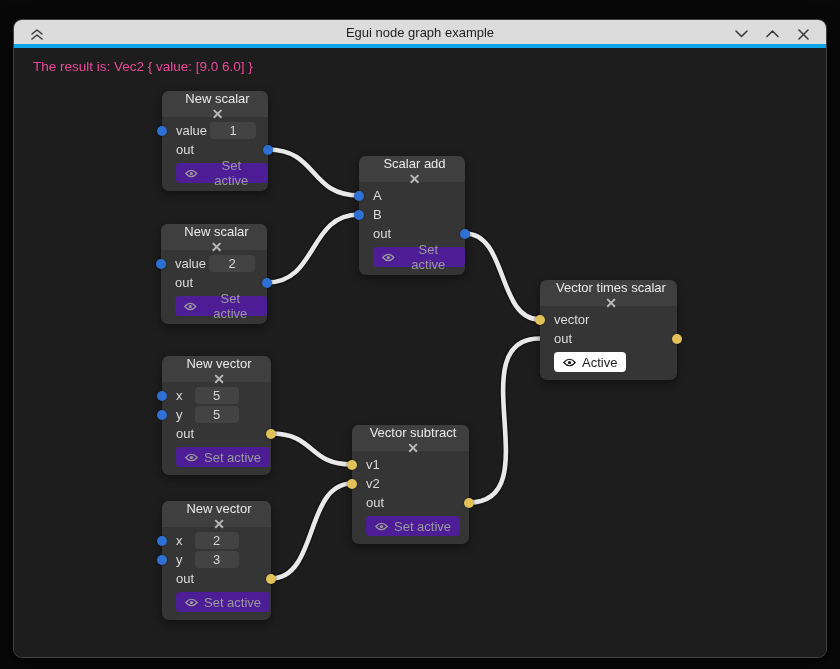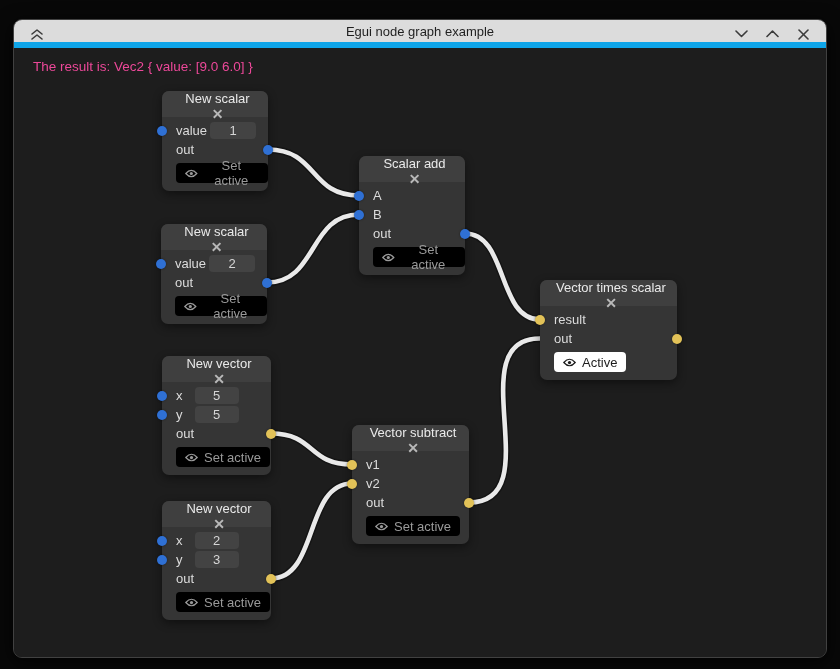--- a/index.html
+++ b/index.html
@@ -4,21 +4,21 @@
 <style>
   * { margin:0; padding:0; box-sizing:border-box; }
   html,body { width:840px; height:669px; background:#080808; overflow:hidden;
               font-family:"Liberation Sans", sans-serif; }
 
   .window { position:absolute; left:13px; top:19px; width:814px; height:639px;
             background:#1d1d1d; border:1px solid #414141; border-radius:9px;
             overflow:hidden; box-shadow:0 4px 18px rgba(0,0,0,.8); }
 
   .titlebar { position:relative; height:28px; background:#dcdcdc;
-              border-bottom:6px solid #0ea5e9; display:flex; align-items:center; }
+              border-bottom:4px solid #0ea5e9; display:flex; align-items:center; }
   .titlebar .shade-btn { position:absolute; left:14px; top:5px; width:18px; height:18px;
               display:flex; align-items:center; justify-content:center; cursor:pointer; }
   .titlebar .win-title { position:absolute; left:0; right:0; text-align:center;
               font-size:13px; color:#1f1f1f; }
   .titlebar .win-controls { position:absolute; right:14px; top:0; height:28px;
               display:flex; align-items:center; gap:13px; }
   .win-ctrl { width:18px; height:18px; display:flex; align-items:center;
               justify-content:center; cursor:pointer; }
   .titlebar svg { stroke:#3c3c3c; fill:none; stroke-width:1.6; stroke-linecap:round;
                   stroke-linejoin:round; }
@@ -43,21 +43,21 @@
            font-size:13px; display:flex; align-items:center; justify-content:center;
            cursor:ew-resize; }
   .field.scalar-field { width:46px; margin-left:auto; margin-right:2px; }
   .field.vec-field { width:44px; margin-left:12px; }
   .port { position:absolute; width:10px; height:10px; border-radius:50%;
           top:calc(50% - 5px); cursor:crosshair; box-shadow:0 0 2px rgba(0,0,0,.5); }
   .port.left  { left:-5px; }
   .port.right { right:-5px; }
 
   .action-btn { display:inline-flex; align-items:center; gap:6px; margin:4px 0 0 14px;
-                height:20px; padding:0 9px; background:#000000; border:none;
+                height:20px; padding:0 9px; background:#4c1d95; border:none;
                 border-radius:4px; color:#9a9a9a; font-size:13px;
                 font-family:"Liberation Sans", sans-serif; cursor:pointer; }
   .action-btn .eye { display:block; }
 </style>
 </head>
 <body>
 
 <div class="window">
 
   <div class="titlebar">
@@ -185,21 +185,21 @@
     </div>
 
     <div class="node" style="left:526px; top:232px; width:137px;">
       <div class="node-header">
         <span class="node-title">Vector times scalar</span>
         <span class="node-close">✕</span>
       </div>
       <div class="node-body">
         <div class="node-row">
           <span class="port left" style="background: rgb(226, 194, 88);"></span>
-          <span class="lbl">result</span>
+          <span class="lbl">vector</span>
         </div>
         <div class="node-row">
           <span class="lbl">out</span>
           <span class="port right" style="background: rgb(226, 194, 88);"></span>
         </div>
         <button class="action-btn active-btn" style="background: #ffffff; color: rgb(28, 28, 28);">
           <svg class="eye" width="13" height="9" viewBox="0 0 16 10">
               <path d="M1 5 Q8 -3 15 5 Q8 13 1 5 Z" fill="none" stroke="currentColor" stroke-width="1.5"></path>
               <circle cx="8" cy="5" r="2" fill="currentColor"></circle>
             </svg>

